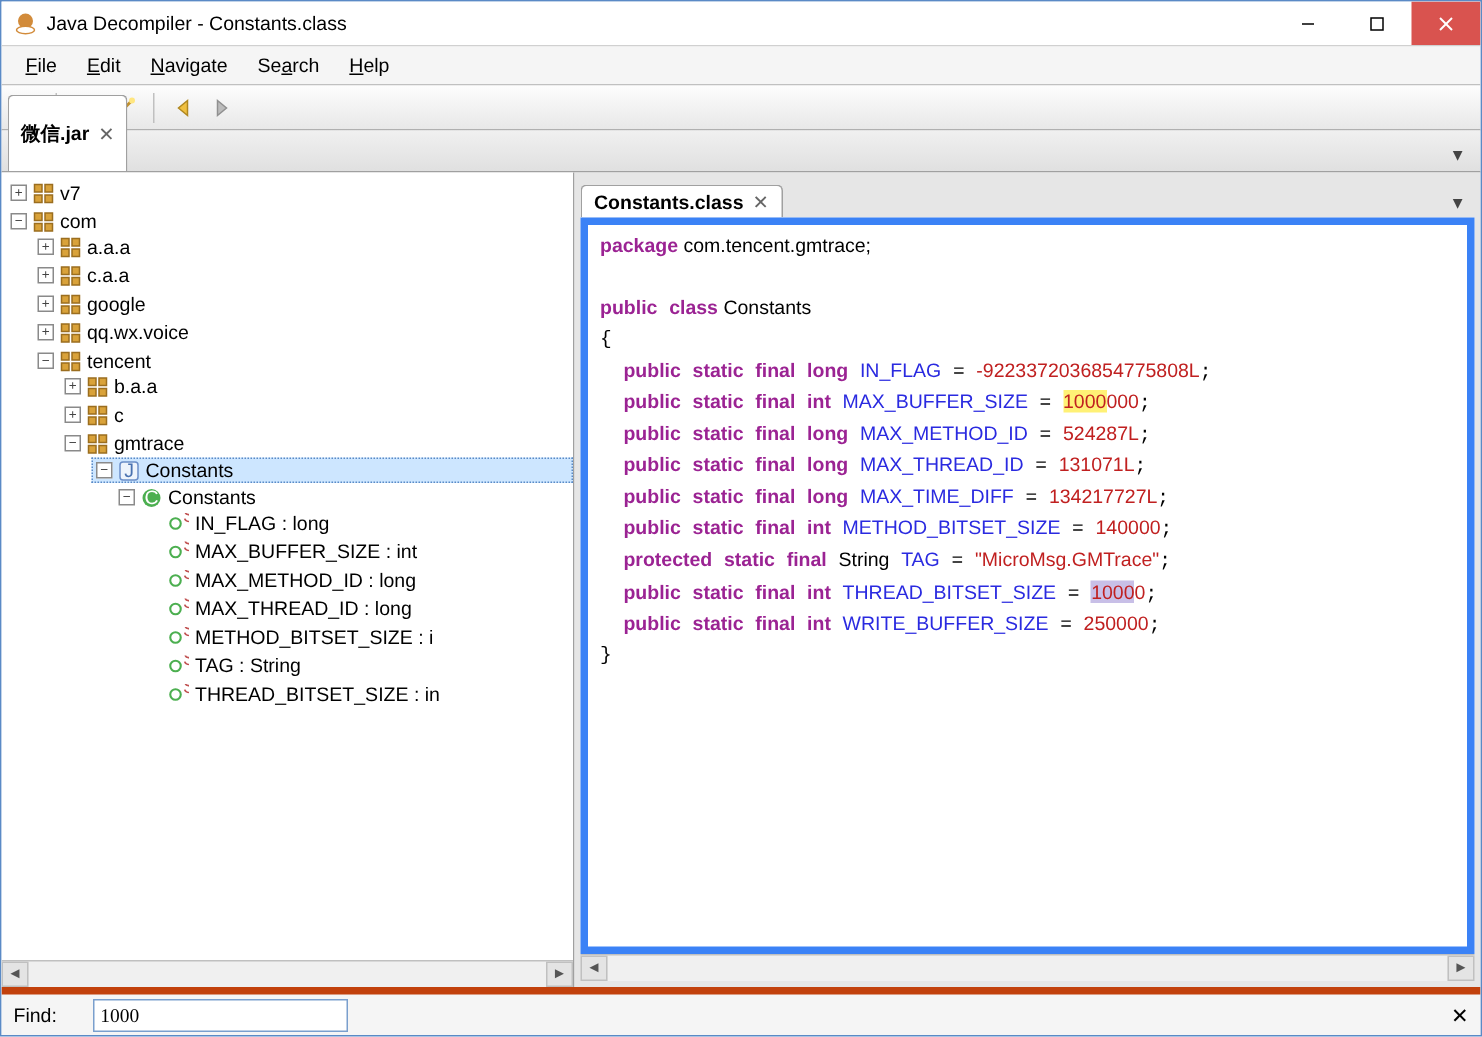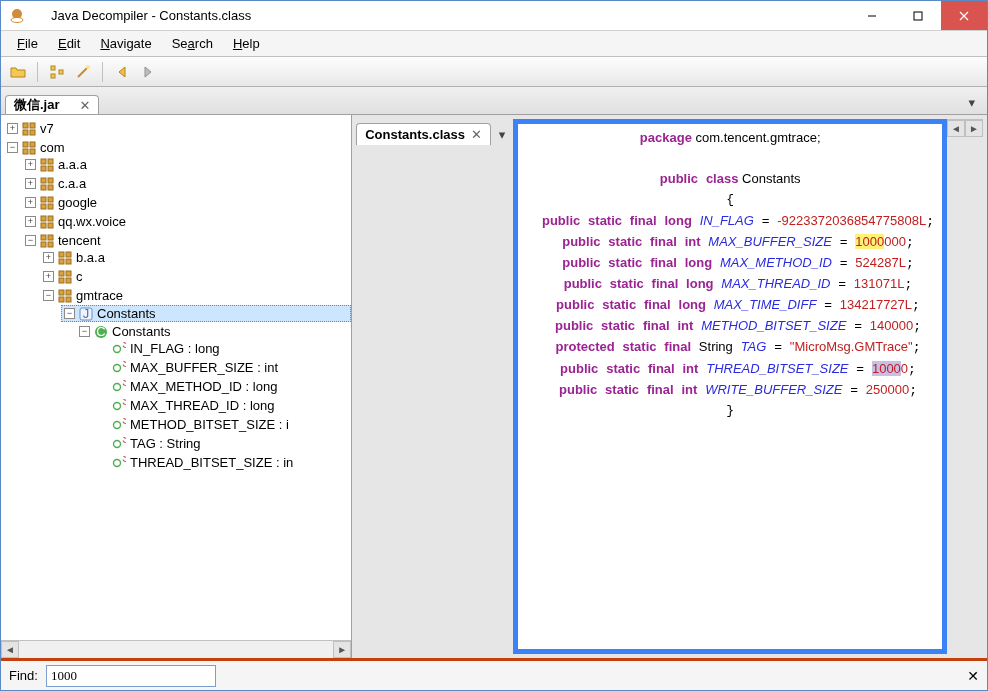--- a/index.html
+++ b/index.html
@@ -1,37 +1,37 @@
 <!DOCTYPE html>
 <html><head>
 <meta charset="utf-8">
 <style>
 * { margin:0; padding:0; box-sizing:border-box; font-family:"Segoe UI",Tahoma,sans-serif; font-size:13px; }
 body { width:988px; height:691px; background:#fff; overflow:hidden; border:1px solid #5a8ac6; display:flex; flex-direction:column; }
 .titlebar { background:#fff; height:30px; display:flex; align-items:center; padding:0 0 0 8px; border-bottom:1px solid #d0d0d0; }
 .titlebar .app-icon { width:16px; height:16px; margin-right:6px; }
-.titlebar .title-text { flex:1; color:#000;margin-left:20px; }
+.titlebar .title-text { flex:1; color:#000; }
 .win-btns { display:flex; height:100%; }
 .win-btn { width:46px; display:flex; align-items:center; justify-content:center; color:#000; }
 .win-btn.close { background:#d9534f; color:#fff; width:46px; }
 .menubar { height:26px; display:flex; align-items:center; padding:0 6px; border-bottom:1px solid #c0c0c0; background:#f5f5f5; }
 .menu-item { padding:3px 10px; cursor:default; }
 .menu-item u { text-decoration:underline; }
 .toolbar { height:30px; display:flex; align-items:center; padding:0 6px; background:linear-gradient(#fdfdfd,#e8e8e8); border-bottom:1px solid #b0b0b0; gap:4px; }
 .tbtn { width:22px; height:22px; display:flex; align-items:center; justify-content:center; }
 .tb-sep { width:1px; height:20px; background:#c0c0c0; margin:0 4px; }
 
 .doc-tabs { height:28px; background:linear-gradient(#f0f0f0,#e0e0e0); display:flex; align-items:flex-end; padding:0 4px; border-bottom:1px solid #a0a0a0; }
-.doc-tab { background:#fff; border:1px solid #a0a0a0; border-bottom:none; padding:0 8px; display:flex; align-items:center; gap:20px; border-radius:4px 4px 0 0; font-weight:bold; }
+.doc-tab { background:#fff; border:1px solid #a0a0a0; border-bottom:none; padding:16px 8px; display:flex; align-items:center; gap:6px; border-radius:4px 4px 0 0; font-weight:bold; }
 .doc-tab .x { font-weight:normal; color:#666; cursor:pointer; }
 .doc-tab-arrow { margin-left:auto; padding:4px 8px; color:#444; }
 
 .workspace { flex:1; display:flex; min-height:0; }
 .left-pane { width:382px; border-right:1px solid #a0a0a0; display:flex; flex-direction:column; background:#fff; }
-.right-pane { flex:1; display:flex; flex-direction:row; padding:4px; background:#e6e6e6;text-align:center; }
+.right-pane { flex:1; display:flex; flex-direction:column; padding:4px; background:#e6e6e6; }
 
 .tree { flex:1; overflow:auto; padding:4px 0; font-family:Tahoma,sans-serif; font-size:13px; }
 .tree ul { list-style:none; padding-left:18px; }
 .tree > ul { padding-left:6px; }
 .tree li { white-space:nowrap; padding:2px 0; display:flex; align-items:center; }
 .tree li > ul { width:100%; }
 .tree-row { display:flex; align-items:center; gap:4px; width:100%; }
 .exp { width:11px; height:11px; border:1px solid #8a8a8a; display:inline-flex; align-items:center; justify-content:center; font-size:9px; line-height:1; color:#444; background:#fff; cursor:pointer; flex-shrink:0; }
 .exp.empty { border:none; background:transparent; }
 .pkg-icon { width:14px; height:14px; flex-shrink:0; }
@@ -40,27 +40,27 @@
 .scroll-h { height:18px; background:#f0f0f0; border-top:1px solid #c0c0c0; display:flex; align-items:center; }
 .scroll-h .sbtn { width:18px; height:100%; display:flex; align-items:center; justify-content:center; background:#e4e4e4; border:1px solid #c0c0c0; font-size:10px; color:#555;}
 
 .editor-tabs { height:26px; display:flex; align-items:flex-end; background:#e6e6e6; }
 .editor-tab { background:#fff; border:1px solid #a0a0a0; border-bottom:none; padding:3px 8px; display:flex; align-items:center; gap:6px; border-radius:4px 4px 0 0; font-weight:bold; }
 .editor-tab .x { font-weight:normal; color:#666; }
 .editor-arrow { margin-left:auto; padding:3px 8px; color:#444; }
 
 .code-area { flex:1; background:#fff; border:5px solid #3b82f6; overflow:auto; padding:4px 8px; font-family:"Courier New",monospace; font-size:13px; line-height:1.55; white-space:pre; color:#000; }
 .kw { color:#9b2393; font-weight:bold; }
-.fld { color:#2a2ae0; font-style:italic; }
+.fld { color:#2a2ae0; }
 .num { color:#c02020; }
 .str { color:#c02020; }
 .hl1 { background:#fff176; }
 .hl2 { background:#c8bfe7; }
 
-.findbar { height:32px; border-top:3px solid #c2410c; background:#f5f5f5; display:flex; align-items:center; padding:0 8px; gap:8px; }
+.findbar { height:32px; border-top:5px solid #c2410c; background:#f5f5f5; display:flex; align-items:center; padding:0 8px; gap:24px; }
 .findbar input[type=text] { width:170px; height:22px; padding:0 4px; border:1px solid #7a9fcd; font-family:Tahoma; }
 .find-btn { display:flex; align-items:flex-start; gap:4px; padding:2px 4px; cursor:pointer;margin-top:47px; }
 .chk { width:13px; height:13px; border:1px solid #666; display:inline-block; }
 .close-find { margin-left:auto; font-size:14px; cursor:pointer; }
 
 svg { display:block; }
 </style>
 </head>
 <body>
 

